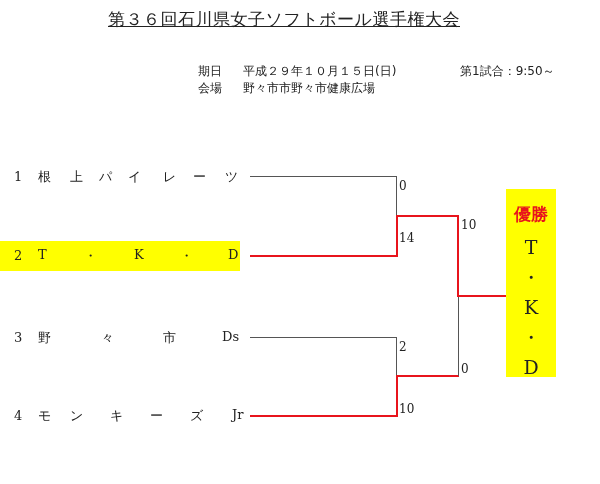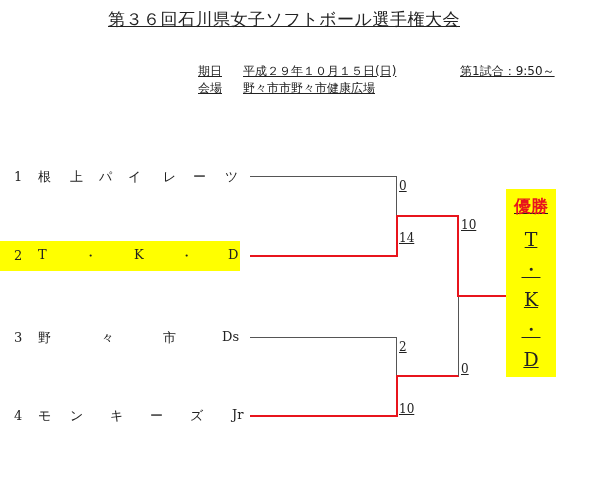--- a/index.html
+++ b/index.html
@@ -1,30 +1,30 @@
 <!DOCTYPE html>
 <html><head>
 <meta charset="utf-8">
 <style>
   html, body { margin:0; padding:0; background:#fff; }
   body { width:600px; height:484px; position:relative; overflow:hidden;
          font-family:"DejaVu Serif", serif; color:#222; }
-  .abs { position:absolute;text-decoration:underline; }
+  .abs { position:absolute; }
   .title { left:108px; top:8px; font-size:17px; text-decoration:underline; letter-spacing:0.5px; white-space:nowrap; }
   .info { font-size:12px; white-space:nowrap; font-family:"DejaVu Sans", sans-serif; }
   .team { left:0; height:30px; width:240px; font-size:13px; }
   .team.win { background:#ffff00; }
   .team .num { position:absolute; left:14px; top:7px; }
   .team .ch { position:absolute; top:6px; }
   .score { font-size:12px; }
   .line { position:absolute; }
   .g { background:#555; }
   .r { background:#e8141c; }
   .winner { left:506px; top:189px; width:50px; height:188px; background:#ffff00; text-align:center; }
-  .winner .lbl { color:#e8141c; font-size:17px; font-weight:bold; margin-top:6px; }
+  .winner .lbl { color:#e8141c; font-size:17px; font-weight:bold; margin-top:14px; }
   .winner .ch { font-size:19px; line-height:30px; }
 </style>
 </head>
 <body>
 
 <div class="abs title">第３６回石川県女子ソフトボール選手権大会</div>
 
 <div class="abs info" style="left:198px;top:63px;">期日</div>
 <div class="abs info" style="left:243px;top:63px;">平成２９年１０月１５日(日)</div>
 <div class="abs info" style="left:460px;top:63px;">第1試合：9:50～</div>

